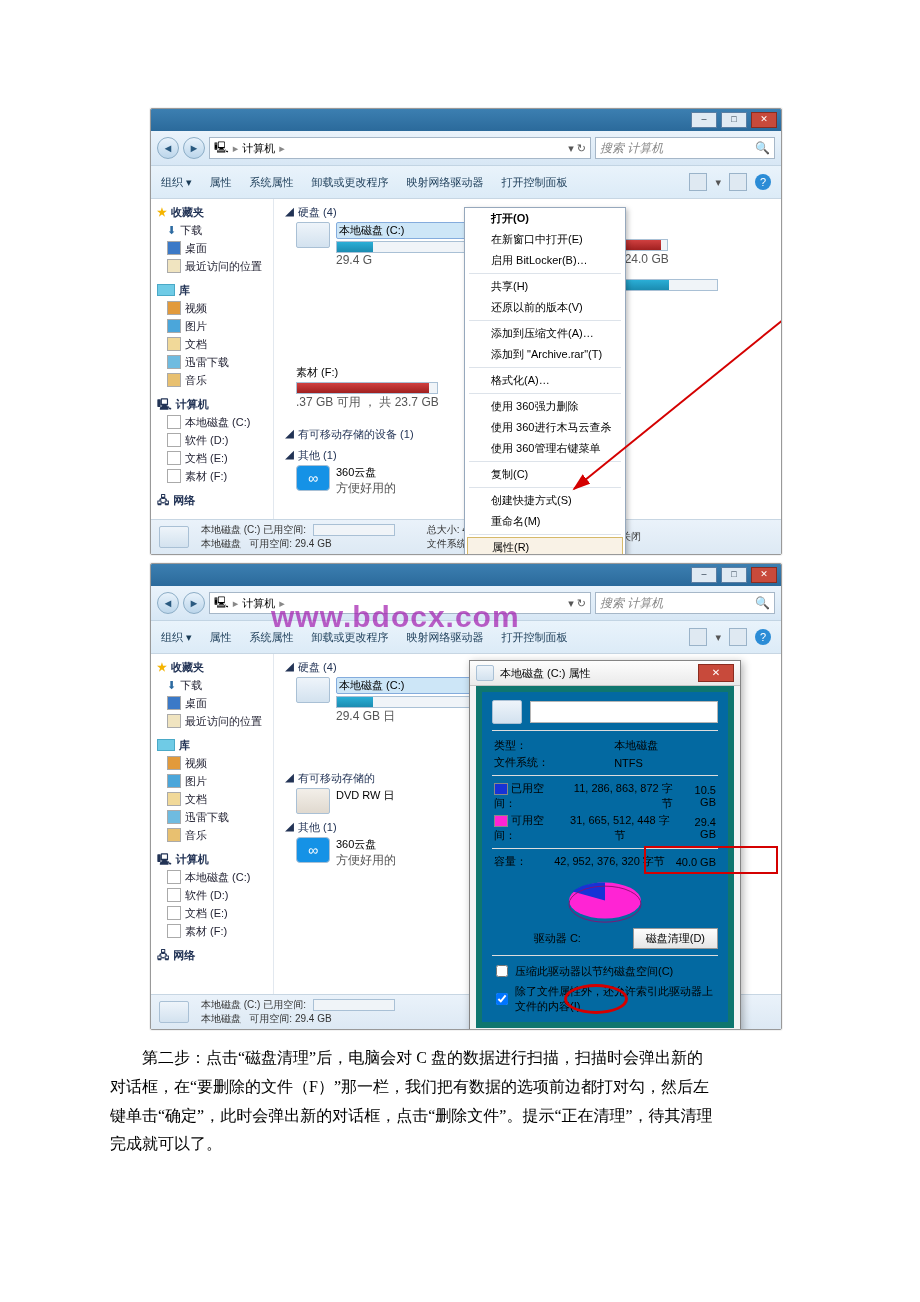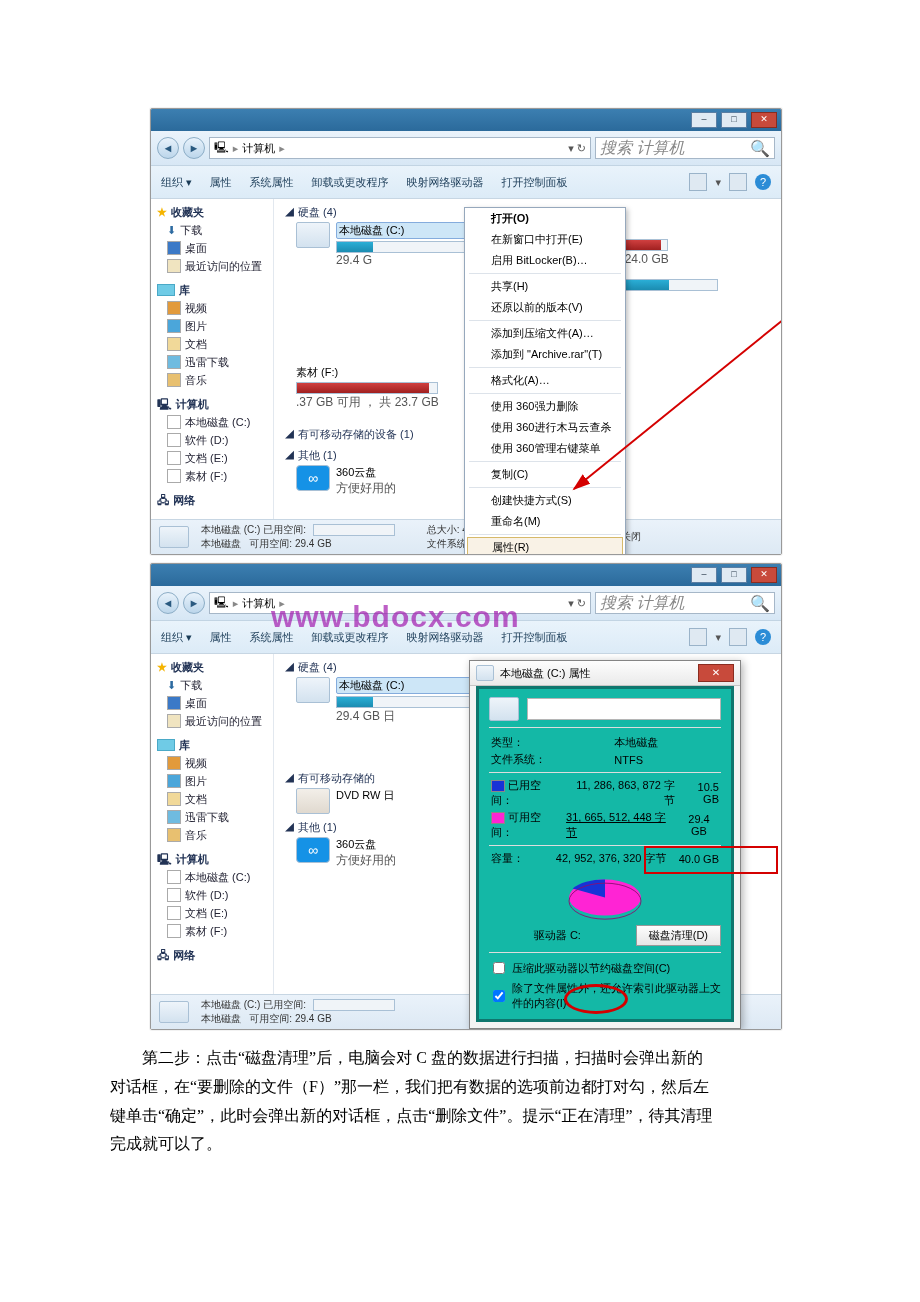--- a/index.html
+++ b/index.html
@@ -58,21 +58,21 @@
     display:inline-flex;align-items:center;justify-content:center;
     font-size:11px;color:#2a5a80;
   }
   .pathbox{
     flex:1;height:20px;background:#fff;border:1px solid #a6b7c8;
     display:flex;align-items:center;padding:0 4px;font-size:11px;gap:4px;
   }
   .pathbox .chev{color:#888;}
   .searchbox{
     width:170px;height:20px;background:#fff;border:1px solid #a6b7c8;
-    display:flex;align-items:center;gap:20px;padding:0 4px;color:#888;font-size:16px;font-style:italic;
+    display:flex;align-items:center;gap:20px;padding:0 4px;color:#888;font-size:12px;font-style:italic;
   }
   .searchbox .mag{color:#2a5a80;font-style:normal;}
   
   .tbar{
     display:flex;align-items:center;gap:18px;
     background:linear-gradient(#e9f3fb,#dcebf7);
     padding:4px 10px;height:24px;
     border-bottom:1px solid #c7d6e3;
     font-size:11px;color:#1a3b57;
   }
@@ -141,21 +141,21 @@
   }
   .propdlg .pttl{
     background:linear-gradient(#fdfdfd,#eaeaea);
     padding:3px 6px;border-bottom:1px solid #c5c5c5;
     display:flex;align-items:center;gap:6px;
   }
   .propdlg .pclose{margin-left:auto;width:34px;height:16px;background:#c84a3b;color:#fff;text-align:center;font-size:10px;line-height:16px;border:1px solid #8a2c20;}
   .tabs{display:flex;flex-wrap:wrap;gap:0;padding:4px 6px 0 6px;}
   .tab{border:1px solid #b5b5b5;border-bottom:none;background:#f2f2f2;padding:2px 12px;font-size:11px;position:relative;top:1px;}
   .tab.active{background:#fff;}
-  .tabbody{background:#14b8a6;margin:0 6px 6px 6px;border:3px solid #0f766e;padding:8px 10px;}
+  .tabbody{background:#0369a1;margin:0 6px 6px 6px;border:6px solid #0f766e;padding:8px 10px;}
   .infot{width:100%;font-size:11px;border-collapse:collapse;}
   .infot td{padding:1px 2px;}
   .sw-used{display:inline-block;width:12px;height:10px;background:#1733d6;border:1px solid #888;vertical-align:middle;}
   .sw-free{display:inline-block;width:12px;height:10px;background:#ff24d4;border:1px solid #888;vertical-align:middle;}
   .pie{width:90px;height:50px;margin:6px auto 2px auto;position:relative;}
   .pie svg{width:100%;height:100%;}
   .winbtn{border:1px solid #999;background:linear-gradient(#fdfdfd,#e6e6e6);padding:2px 12px;font-size:11px;}
   .chk{display:flex;align-items:center;gap:4px;margin-top:4px;font-size:11px;}
   .chk input{width:12px;height:12px;}
   .redbox{position:absolute;border:2px solid #d40000;z-index:8;pointer-events:none;}
@@ -591,22 +591,22 @@
             <hr style="border:none;border-top:1px solid #ddd;margin:4px 0;">
             <table class="infot">
               <tbody>
                   <tr>
                 <td><span class="sw-used"></span> <span>已用空间：</span></td>
                 <td style="text-align:right;">11, 286, 863, 872 字节</td>
                 <td style="text-align:right;">10.5 GB</td>
               </tr>
               <tr>
                 <td><span class="sw-free"></span> <span>可用空间：</span></td>
-                <td style="text-align:left;text-decoration:underline;">31, 665, 512, 448 字节</td>
-                <td style="text-align:center;">29.4 GB</td>
+                <td style="text-align:center;">31, 665, 512, 448 字节</td>
+                <td style="text-align:right;">29.4 GB</td>
               </tr>
             </tbody>
               </table>
             <hr style="border:none;border-top:1px solid #ddd;margin:4px 0;">
             <table class="infot">
               <tbody>
                   <tr>
                 <td>容量：</td>
                 <td style="text-align:right;">42, 952, 376, 320 字节</td>
                 <td style="text-align:right;">40.0 GB</td>

